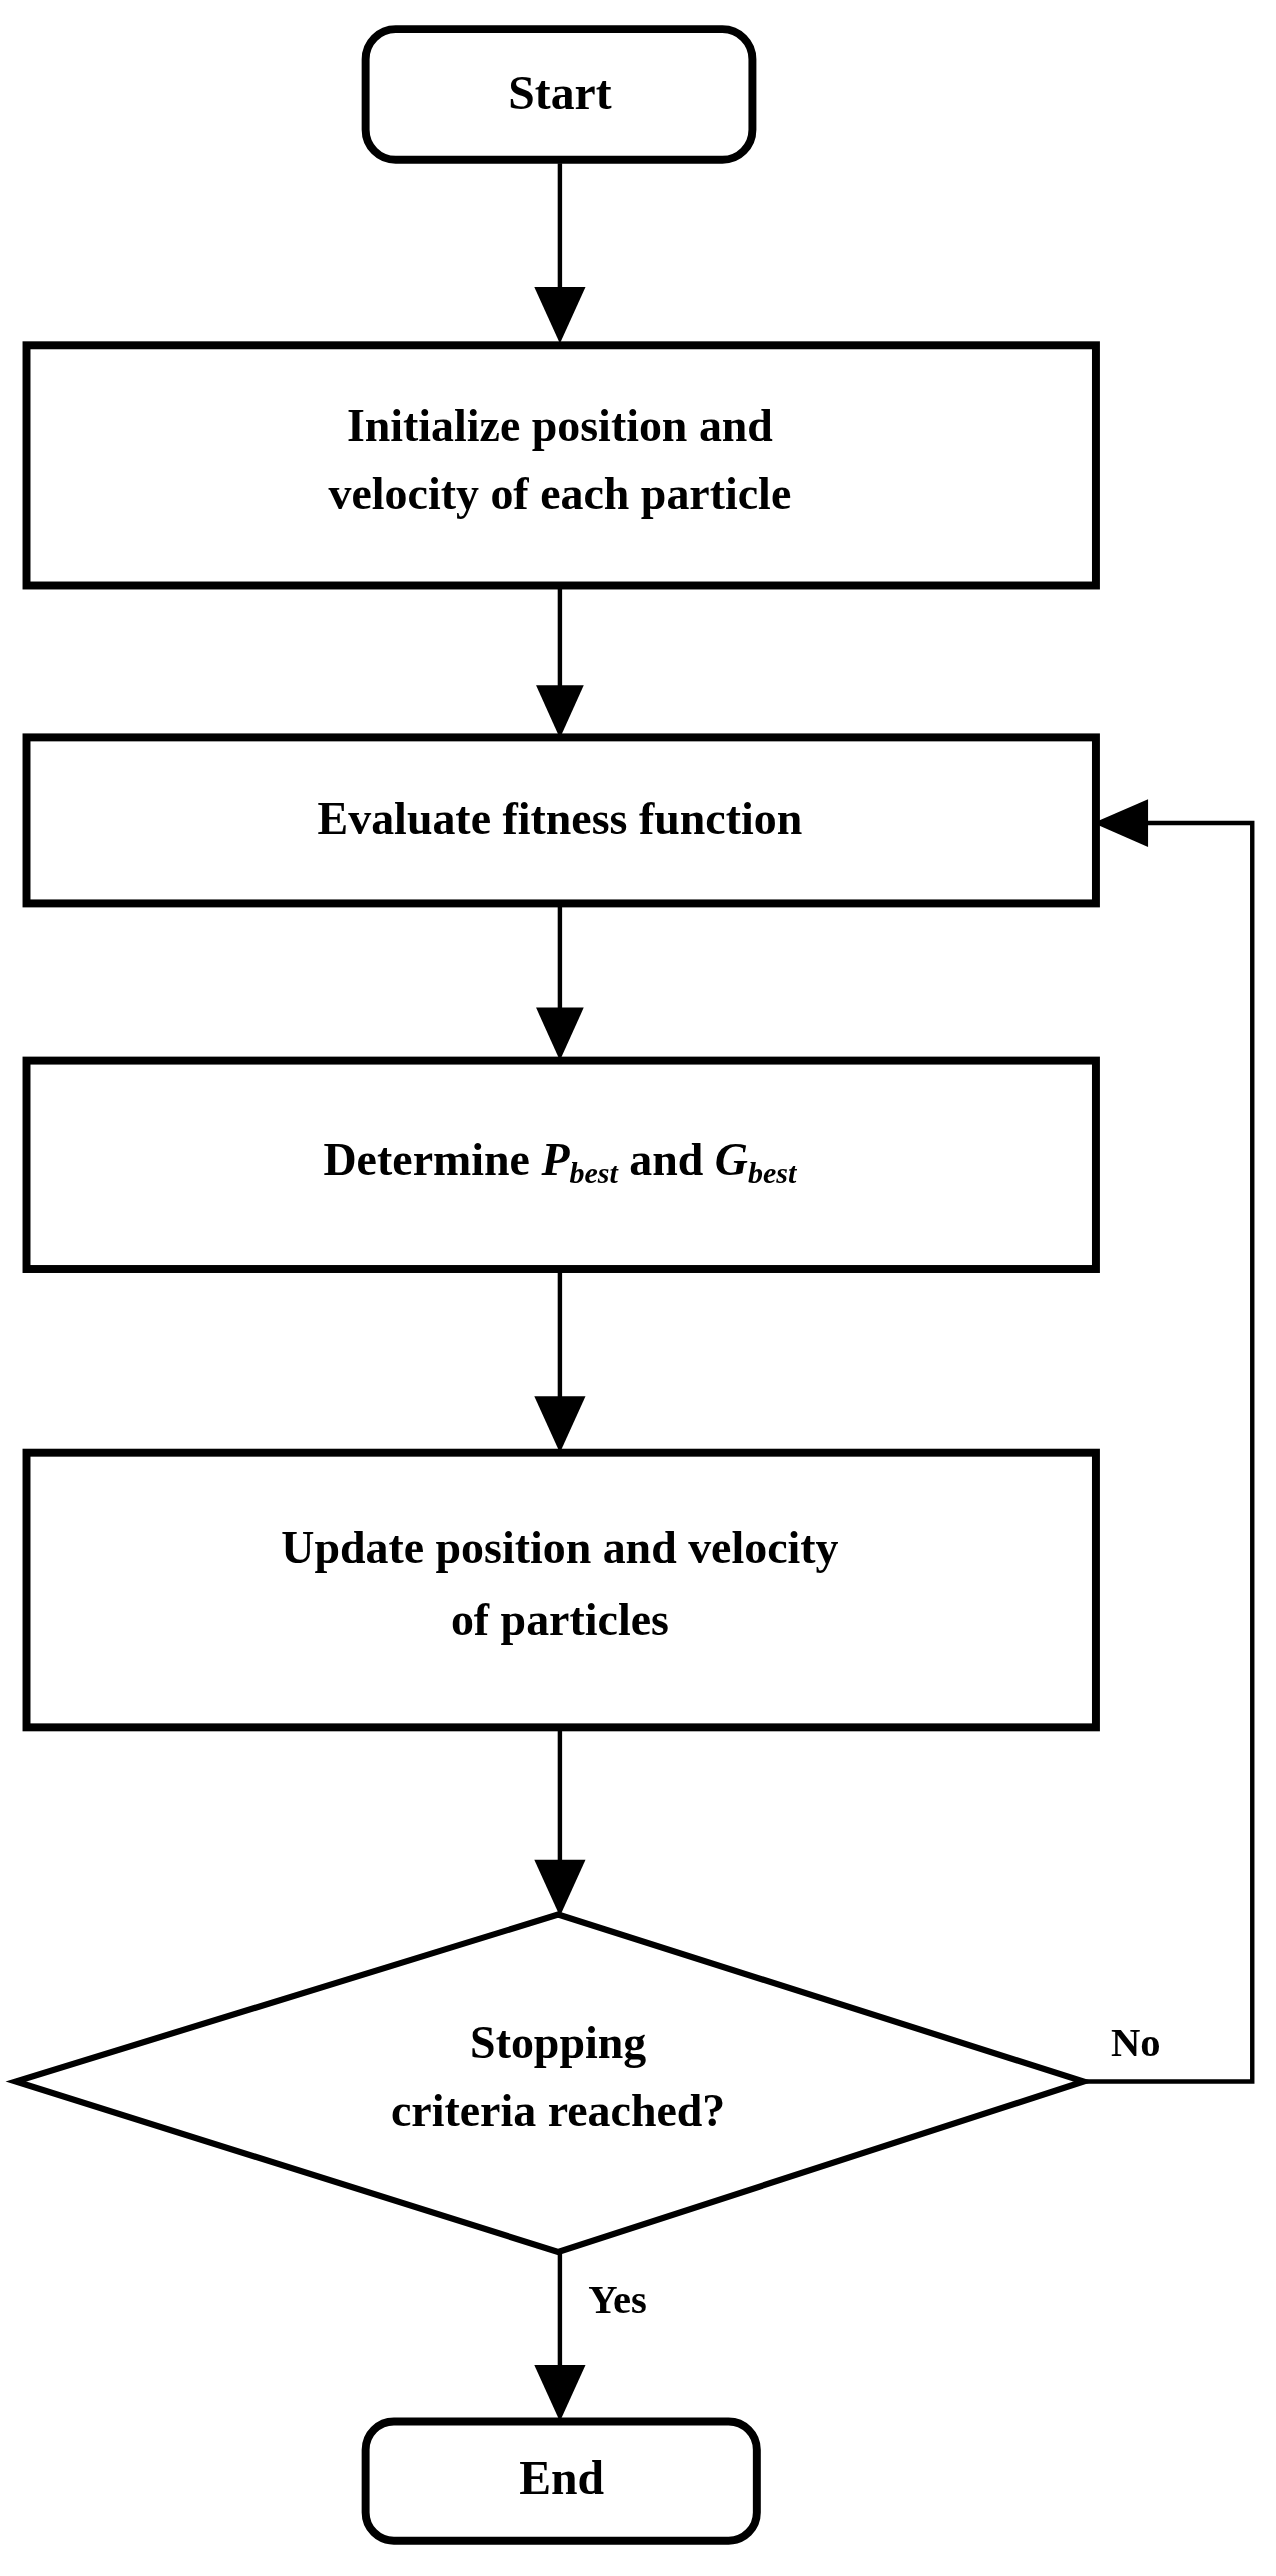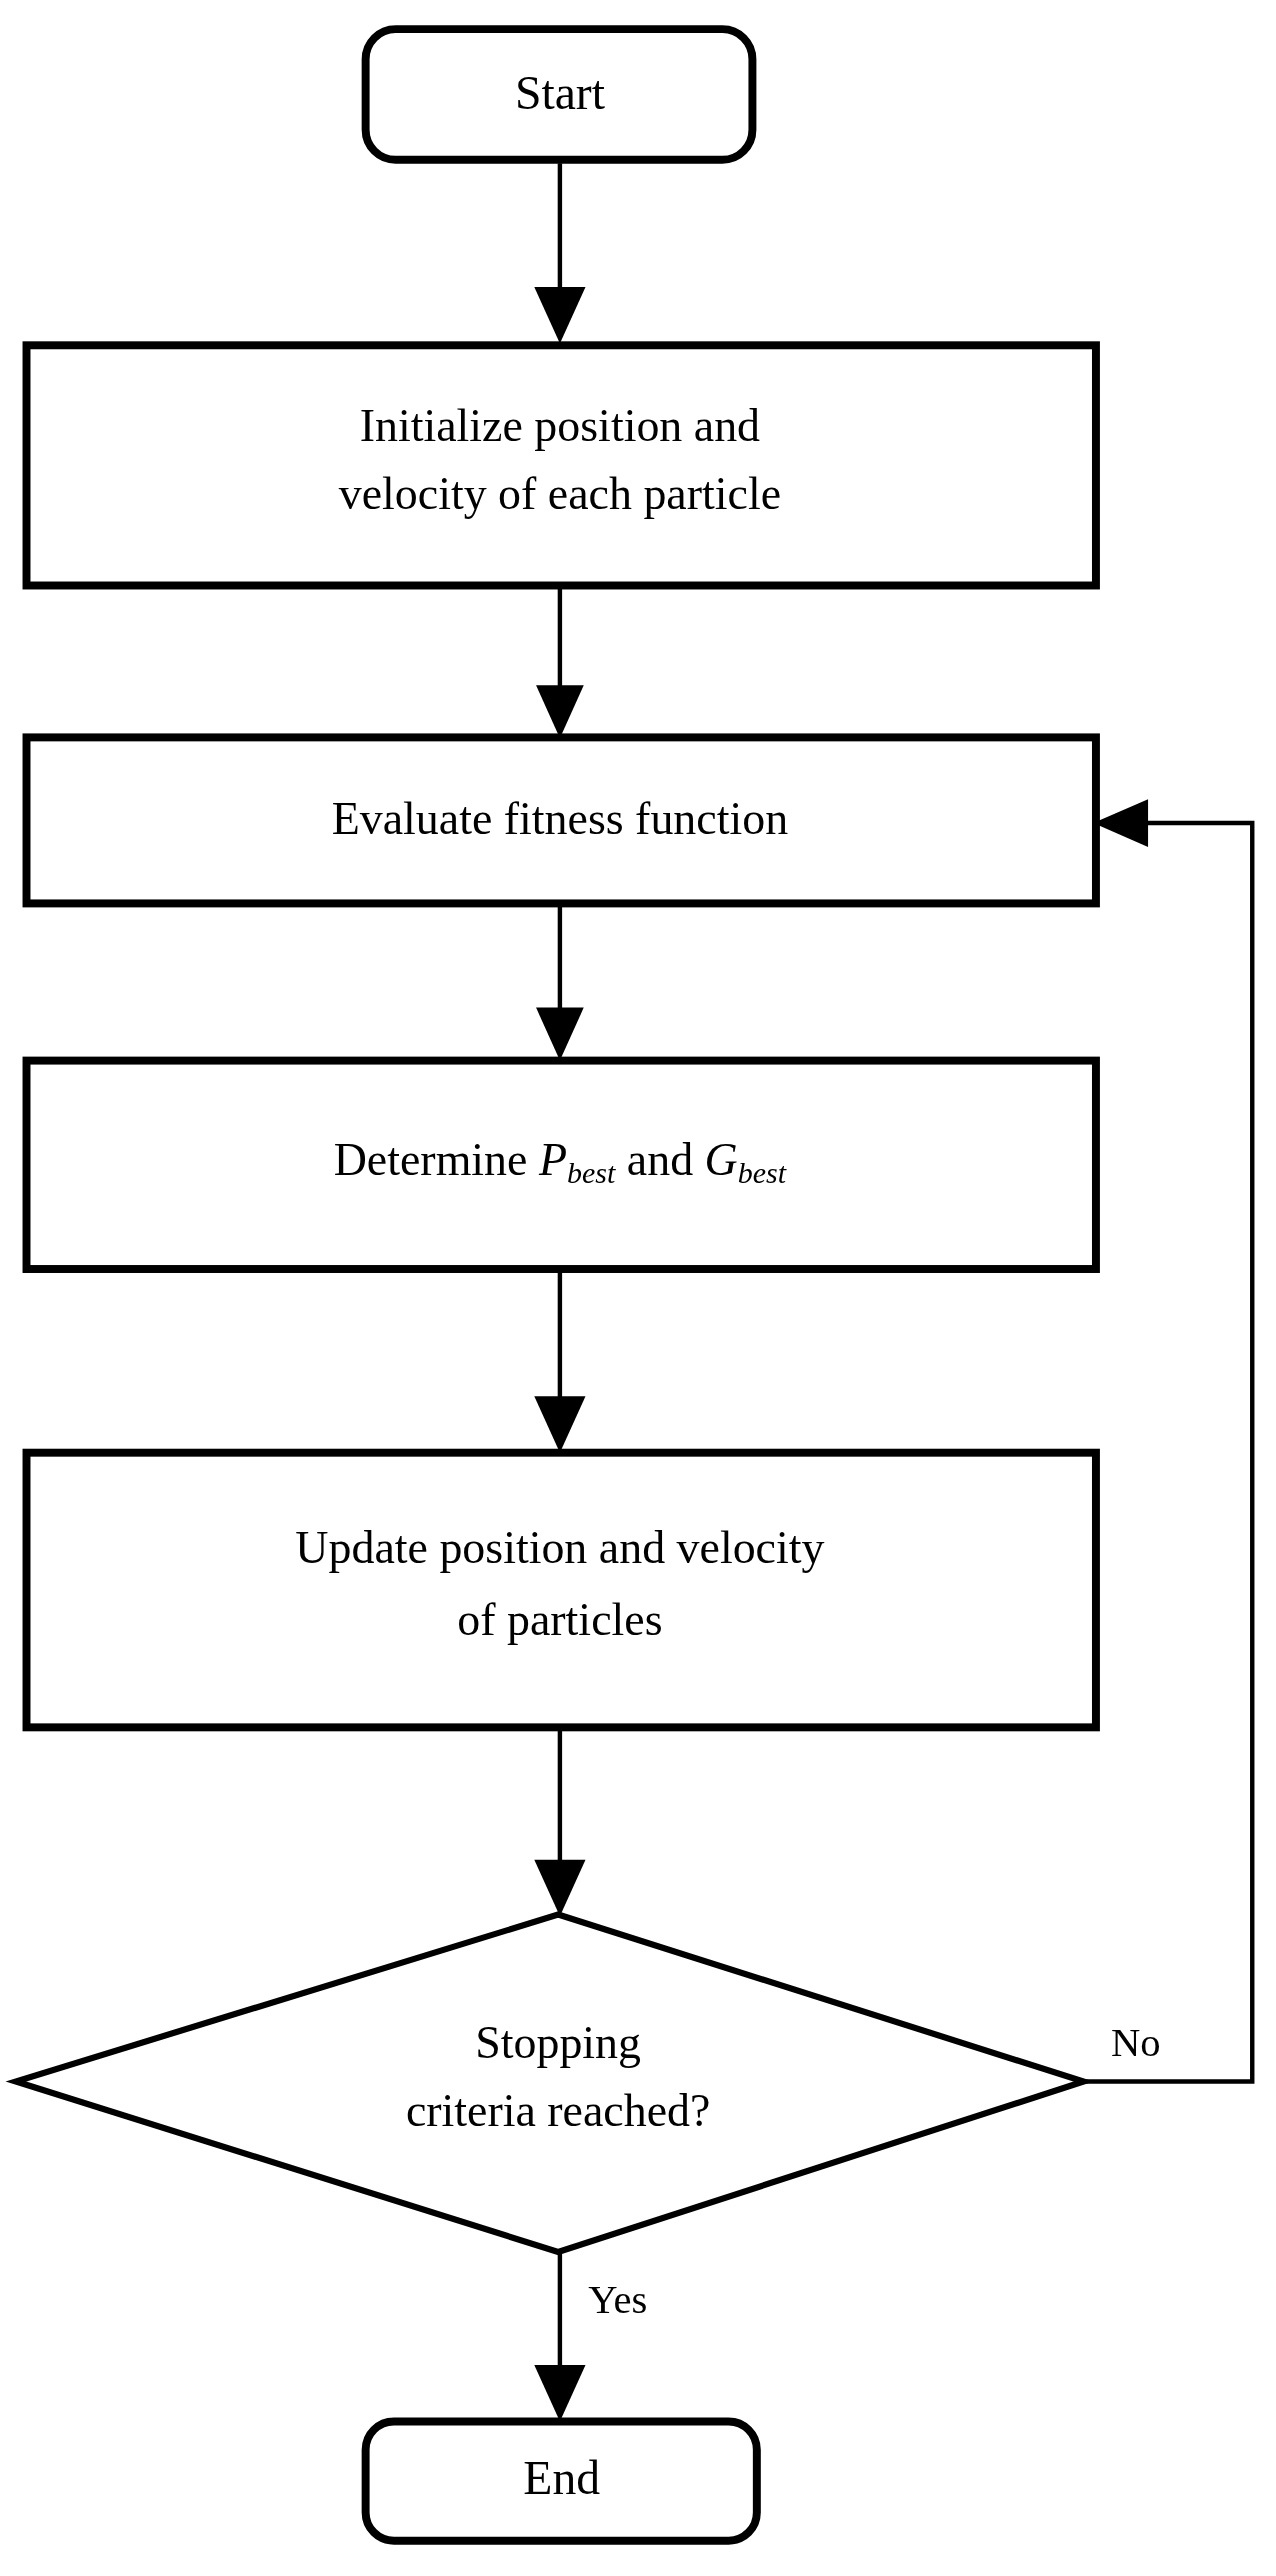--- a/index.html
+++ b/index.html
@@ -11,20 +11,21 @@
     width: 1277px;
     height: 2576px;
     font-family: "Liberation Serif", serif;
     overflow: hidden;
   }
   #flowchart-root {
     position: relative;
     width: 1277px;
     height: 2576px;
     background: #ffffff;
+    font-weight: bold;
   }
   svg.chart-canvas {
     display: block;
     width: 1277px;
     height: 2576px;
   }
   .node-shape {
     fill: #ffffff;
     stroke: #000000;
     stroke-width: 9;

